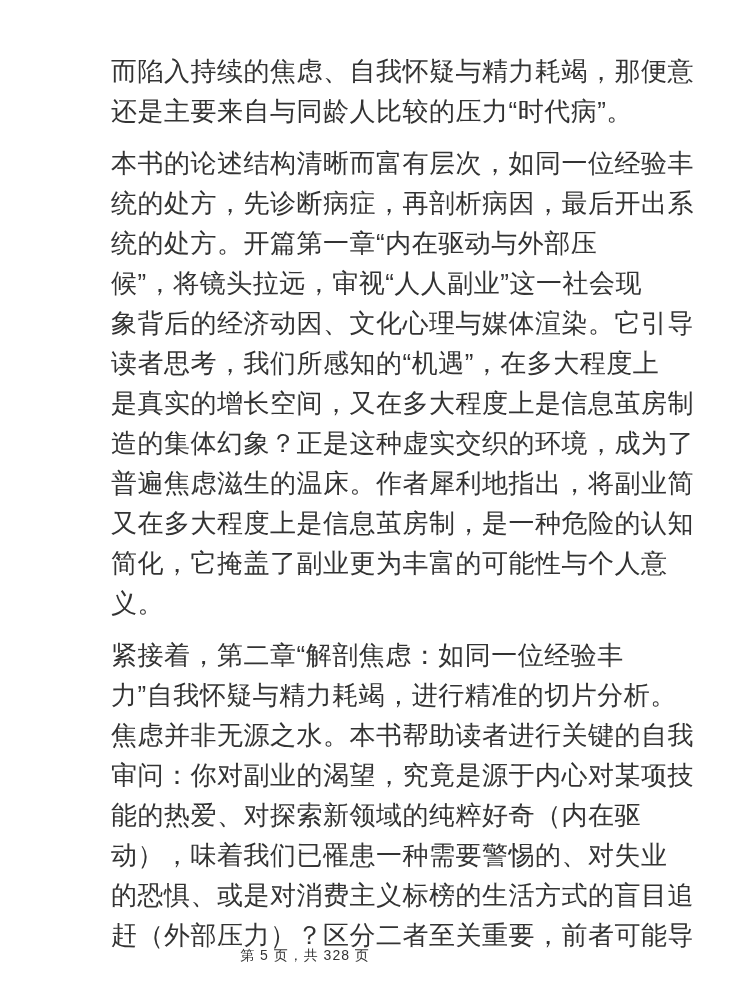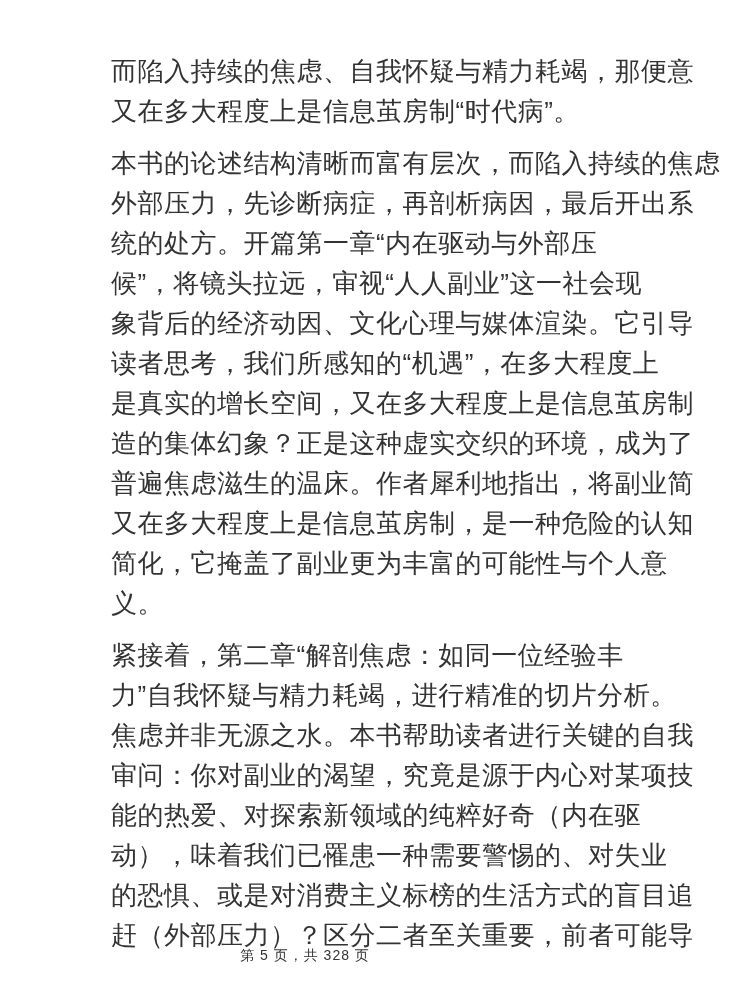--- a/index.html
+++ b/index.html
@@ -38,25 +38,25 @@
     letter-spacing: 1px;
     color: #333333;
   }
 </style>
 </head>
 <body style="background: rgb(255, 255, 255);">
 
 <div class="doc-body" id="doc-body" style="color: rgb(51, 51, 51);">
     <div class="paragraph">
       <div class="line">而陷入持续的焦虑、自我怀疑与精力耗竭，那便意</div>
-      <div class="line">又在多大程度上是信息茧房制“时代病”。</div>
+      <div class="line">还是主要来自与同龄人比较的压力“时代病”。</div>
     </div>
     <div class="paragraph">
-      <div class="line">本书的论述结构清晰而富有层次，而陷入持续的焦虑</div>
-      <div class="line">外部压力，先诊断病症，再剖析病因，最后开出系</div>
+      <div class="line">本书的论述结构清晰而富有层次，如同一位经验丰</div>
+      <div class="line">统的处方，先诊断病症，再剖析病因，最后开出系</div>
       <div class="line">统的处方。开篇第一章“内在驱动与外部压</div>
       <div class="line">候”，将镜头拉远，审视“人人副业”这一社会现</div>
       <div class="line">象背后的经济动因、文化心理与媒体渲染。它引导</div>
       <div class="line">读者思考，我们所感知的“机遇”，在多大程度上</div>
       <div class="line">是真实的增长空间，又在多大程度上是信息茧房制</div>
       <div class="line">造的集体幻象？正是这种虚实交织的环境，成为了</div>
       <div class="line">普遍焦虑滋生的温床。作者犀利地指出，将副业简</div>
       <div class="line">又在多大程度上是信息茧房制，是一种危险的认知</div>
       <div class="line">简化，它掩盖了副业更为丰富的可能性与个人意</div>
       <div class="line">义。</div>

